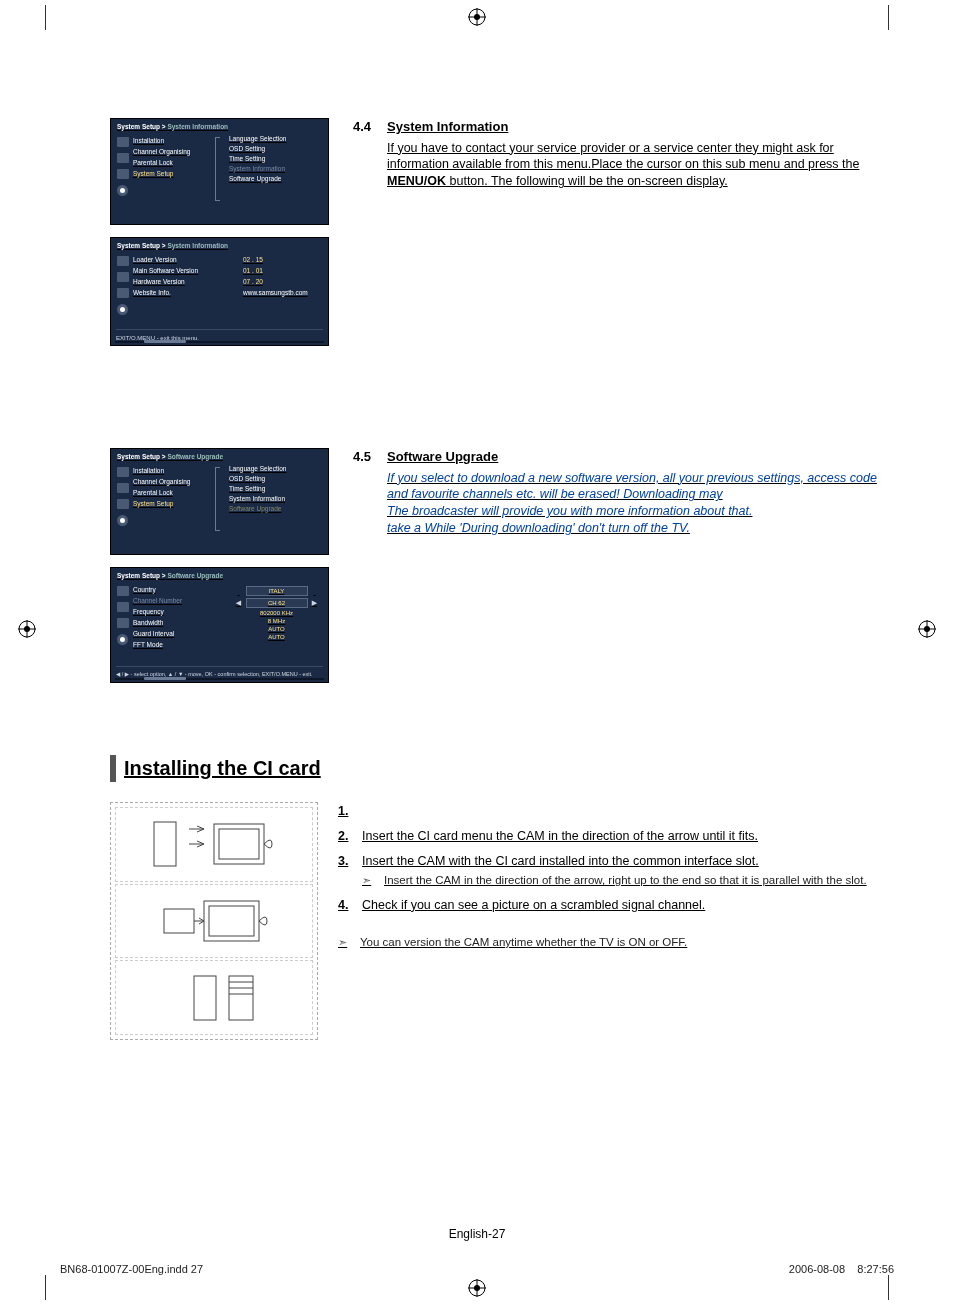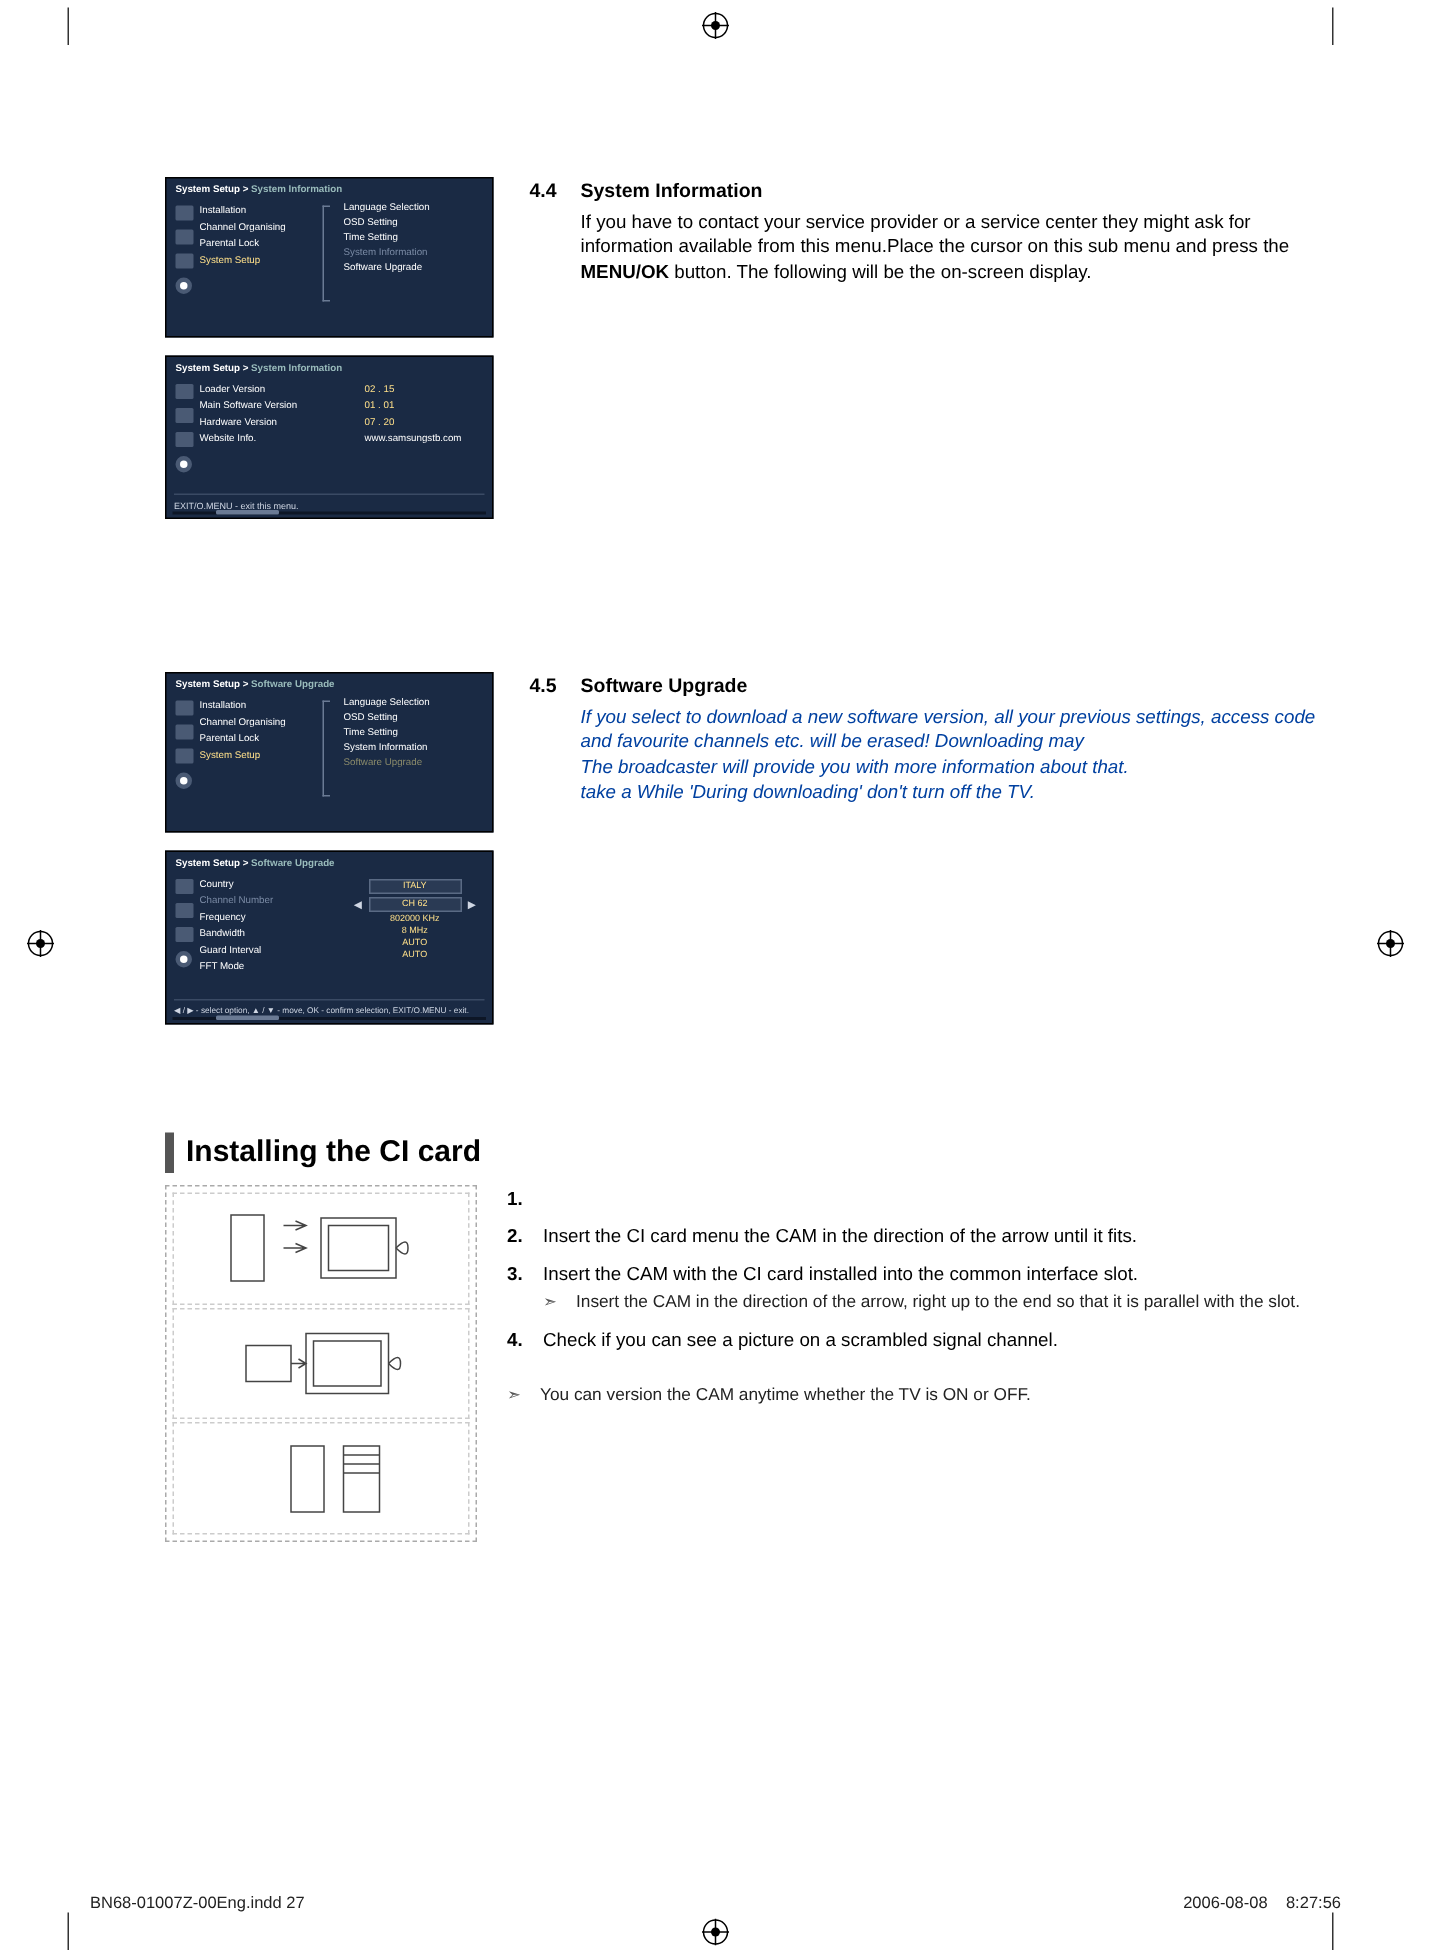--- a/index.html
+++ b/index.html
@@ -9,20 +9,21 @@
     background: #fff;
     font-family: "Segoe UI", Arial, sans-serif;
     color: #000;
     position: relative;
     font-size: 12px;
   }
   .page {
     position: absolute;
     top: 0; left: 0; right: 0; bottom: 0;
     padding: 118px 60px 40px 110px;
+    text-decoration: underline;
   }
   .crop-top { position:absolute; top:5px; left:45px; width:1px; height:25px; background:#333; }
   .crop-top2 { position:absolute; top:5px; right:65px; width:1px; height:25px; background:#333; }
   .crop-bot { position:absolute; bottom:5px; left:45px; width:1px; height:25px; background:#333; }
   .crop-bot2 { position:absolute; bottom:5px; right:65px; width:1px; height:25px; background:#333; }
   .reg-mark { width:18px; height:18px; }
   .reg-mark.top { position:absolute; top:8px; left:468px; }
   .reg-mark.left { position:absolute; top:620px; left:18px; }
   .reg-mark.right { position:absolute; top:620px; right:18px; }
   .reg-mark.bot { position:absolute; bottom:8px; left:468px; }
@@ -102,21 +103,21 @@
   .italic-blue { font-style:italic; color:#0040a0; font-weight:500; }
 
   .installing {
     margin-top:60px;
   }
   .installing-head {
     border-left: 6px solid #555;
     padding: 2px 0 2px 8px;
     font-size: 20px;
     font-weight: bold;
-    margin-bottom: 8px;
+    margin-bottom: 20px;
   }
   .installing-body { display:flex; gap:20px; align-items:flex-start; }
   .illust {
     width: 208px; height: 238px;
     border: 1px dashed #aaa;
     padding:4px;
     display:flex; flex-direction:column; gap:2px;
     background:#fff;
   }
   .illust .cell {
@@ -400,20 +401,21 @@
         </ol>
         <div style="height:14px"></div>
         <div class="subnote" style="padding-left:0;">
           <span class="note-arrow">➣</span>
           <span>You can version the CAM anytime whether the TV is ON or OFF.</span>
         </div>
       </div>
     </div>
   </div>
 
+  <div class="page-num">English-27</div>
 </div>
 
 <div class="footer">
   <span>BN68-01007Z-00Eng.indd   27</span>
   <span class="ctr"></span>
   <span>
     <span>2006-08-08</span>&nbsp;&nbsp;&nbsp;
     <span>8:27:56</span>
   </span>
 </div>

